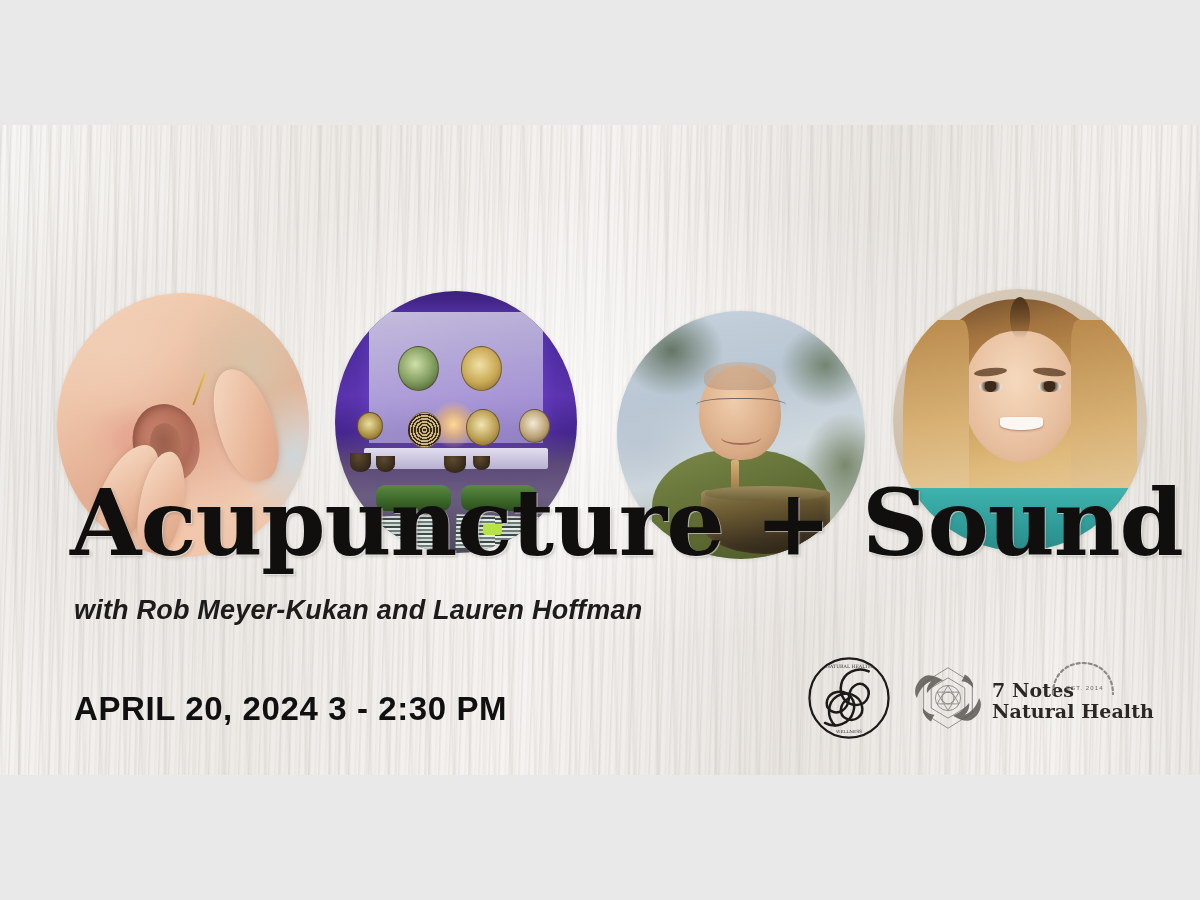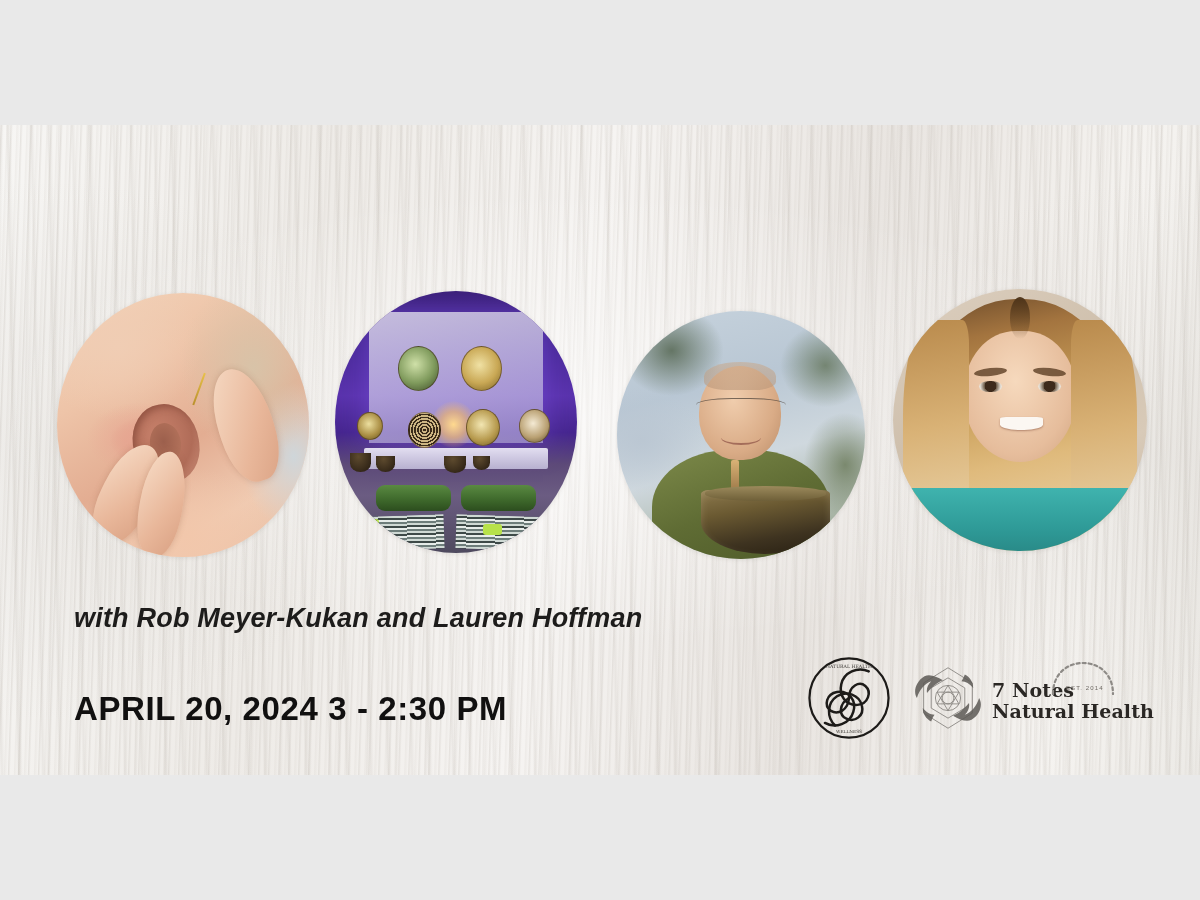--- a/index.html
+++ b/index.html
@@ -293,21 +293,20 @@
   }
   .subtitle {
     position:absolute; left:74px; top:470px;
     font-family:"Liberation Sans", sans-serif;
     font-style:italic;
     font-weight:700;
     font-size:27px;
     letter-spacing:.2px;
     color:#1d1c1b;
     white-space:nowrap;
-    margin-top:8px;
   }
   .datetime {
     position:absolute; left:74px; top:565px;
     font-family:"Liberation Sans", sans-serif;
     font-weight:700;
     font-size:33px;
     letter-spacing:.6px;
     color:#111010;
     white-space:nowrap;
   }
@@ -415,20 +414,21 @@
           <div class="eye-l"></div>
           <div class="eye-r"></div>
           <div class="teeth"></div>
           <div class="hair-front-l"></div>
           <div class="hair-front-r"></div>
           <div class="sweater"></div>
         </div>
       </div>
     </div>
 
+    <div class="title">Acupuncture + Sound</div>
 
     <div class="subtitle">with Rob Meyer-Kukan and Lauren Hoffman</div>
 
     <div class="datetime">APRIL 20, 2024  3 - 2:30 PM</div>
 
     <div class="logo-area">
 
       <svg class="triskele" viewBox="0 0 100 100">
         <circle cx="50" cy="50" r="46" fill="none" stroke="#1d1b19" stroke-width="2.6"></circle>
         <g fill="none" stroke="#1d1b19" stroke-width="2.9" stroke-linecap="round">

